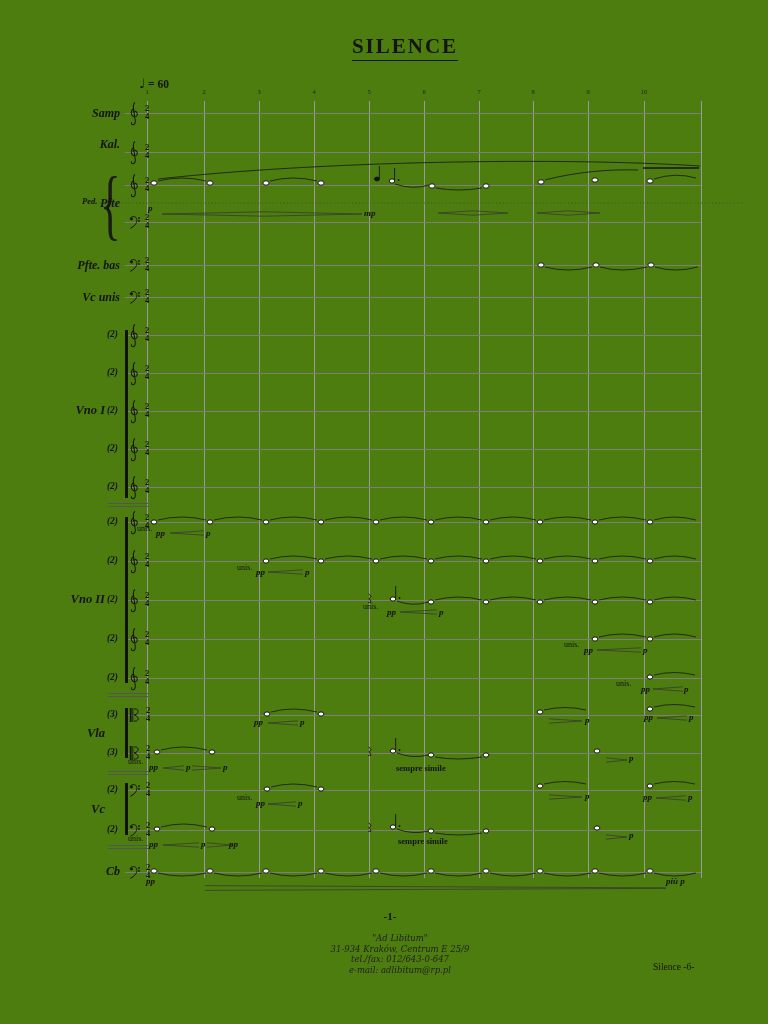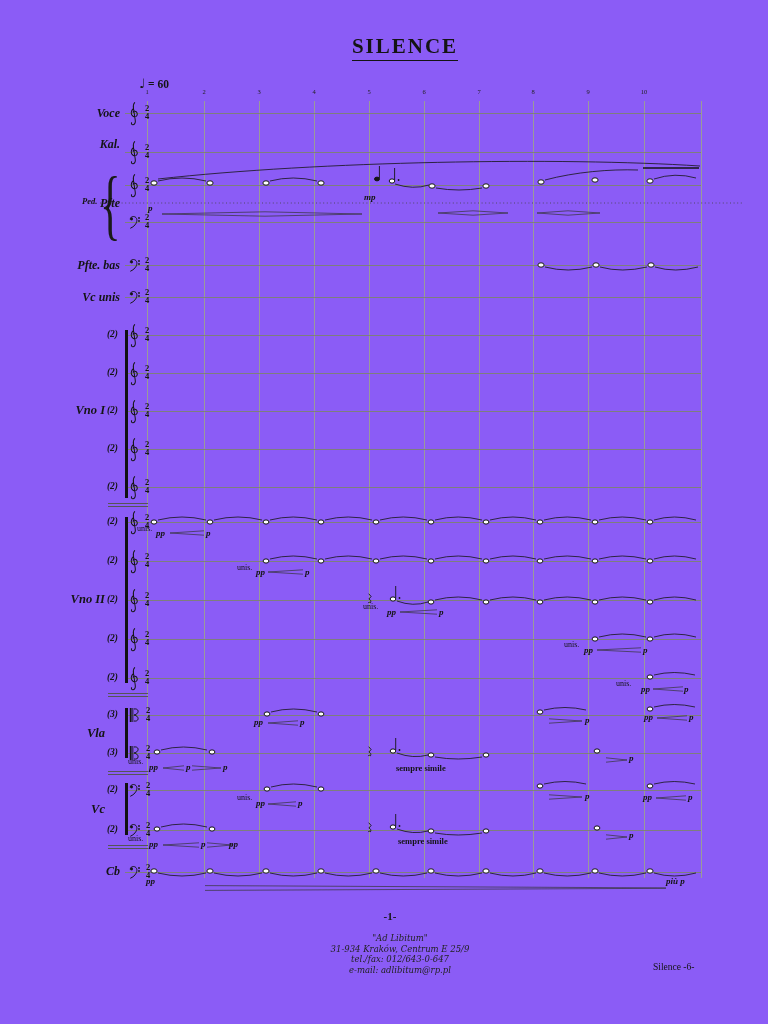--- a/index.html
+++ b/index.html
@@ -1,16 +1,16 @@
 <!DOCTYPE html>
 <html><head>
 <meta charset="utf-8">
 <style>
   html,body{margin:0;padding:0;background:#e8e8e8;}
-  .page{position:relative;width:768px;height:1024px;background:#8b5cf6;overflow:hidden;
+  .page{position:relative;width:768px;height:1024px;background:#4d7c0f;overflow:hidden;
         font-family:"Liberation Serif", serif;color:#141414;}
   .abs{position:absolute;}
   .title{font-size:21px;font-weight:bold;letter-spacing:2px;border-bottom:1.4px solid #141414;
          padding-bottom:1px;display:inline-block;}
   .titlewrap{left:21px;top:34px;width:768px;text-align:center;}
   .tempo{left:139px;top:76px;font-weight:bold;font-size:11.5px;}
   .tempo .note{font-family:"DejaVu Sans", sans-serif;font-size:13px;}
   .mnum{font-size:6.5px;color:#222;top:88px;width:10px;text-align:center;}
   .barline{width:1px;top:101px;height:777px;background:#9a9a9a;}
   .staffline{height:1px;left:125px;width:576px;background:#7e7e7e;}
@@ -120,21 +120,21 @@
   <div class="abs brace">{</div>
   <div class="abs div2" style="top:503px"></div>
   <div class="abs div2" style="top:506px"></div>
   <div class="abs div2" style="top:693px"></div>
   <div class="abs div2" style="top:696px"></div>
   <div class="abs div2" style="top:771px"></div>
   <div class="abs div2" style="top:774px"></div>
   <div class="abs div2" style="top:845px"></div>
   <div class="abs div2" style="top:848px"></div>
 
-  <div class="abs lbl" style="top:106px">Voce</div>
+  <div class="abs lbl" style="top:106px">Samp</div>
   <div class="abs lbl" style="top:137px">Kal.</div>
   <div class="abs lbl" style="top:196px">Pfte</div>
   <div class="abs lbl" style="top:258px">Pfte. bas</div>
   <div class="abs lbl" style="top:290px">Vc unis</div>
   <div class="abs grp" style="top:403px">Vno I</div>
   <div class="abs grp" style="top:592px">Vno II</div>
   <div class="abs grp" style="top:726px">Vla</div>
   <div class="abs grp" style="top:802px">Vc</div>
   <div class="abs lbl" style="top:864px">Cb</div>
 
@@ -455,21 +455,21 @@
         <ellipse class="wn" cx="540" cy="871" rx="3.1" ry="2.2"></ellipse>
         <ellipse class="wn" cx="595" cy="871" rx="3.1" ry="2.2"></ellipse>
         <ellipse class="wn" cx="650" cy="871" rx="3.1" ry="2.2"></ellipse>
       <path class="tie" d="M158 873 Q182 879 206 873 M214 873 Q238 879 262 873 M270 873 Q293 879 317 873 M325 873 Q348 879 372 873 M380 873 Q403 879 427 873 M435 873 Q458 879 482 873 M490 873 Q513 879 536 873 M544 873 Q567 879 591 873 M599 873 Q622 879 646 873 M654 873 Q674 879 696 873"></path>
       <path class="wg" d="M205 885.6 L666 887.9 M205 890.4 L666 888.3"></path>
     </g>
   </svg>
 
   <span class="abs ped" style="left:82px;top:196px">Ped.</span>
   <span class="abs dyn" style="left:148px;top:203px">p</span>
-  <span class="abs dyn" style="left:364px;top:192px">mp</span>
+  <span class="abs dyn" style="left:364px;top:208px">mp</span>
 
   <span class="abs unis" style="left:137px;top:524px">unis.</span>
   <span class="abs dyn" style="left:156px;top:528px">pp</span>
   <span class="abs dyn" style="left:206px;top:528px">p</span>
 
   <span class="abs unis" style="left:237px;top:563px">unis.</span>
   <span class="abs dyn" style="left:256px;top:567px">pp</span>
   <span class="abs dyn" style="left:305px;top:567px">p</span>
 
   <span class="abs unis" style="left:363px;top:602px">unis.</span>

